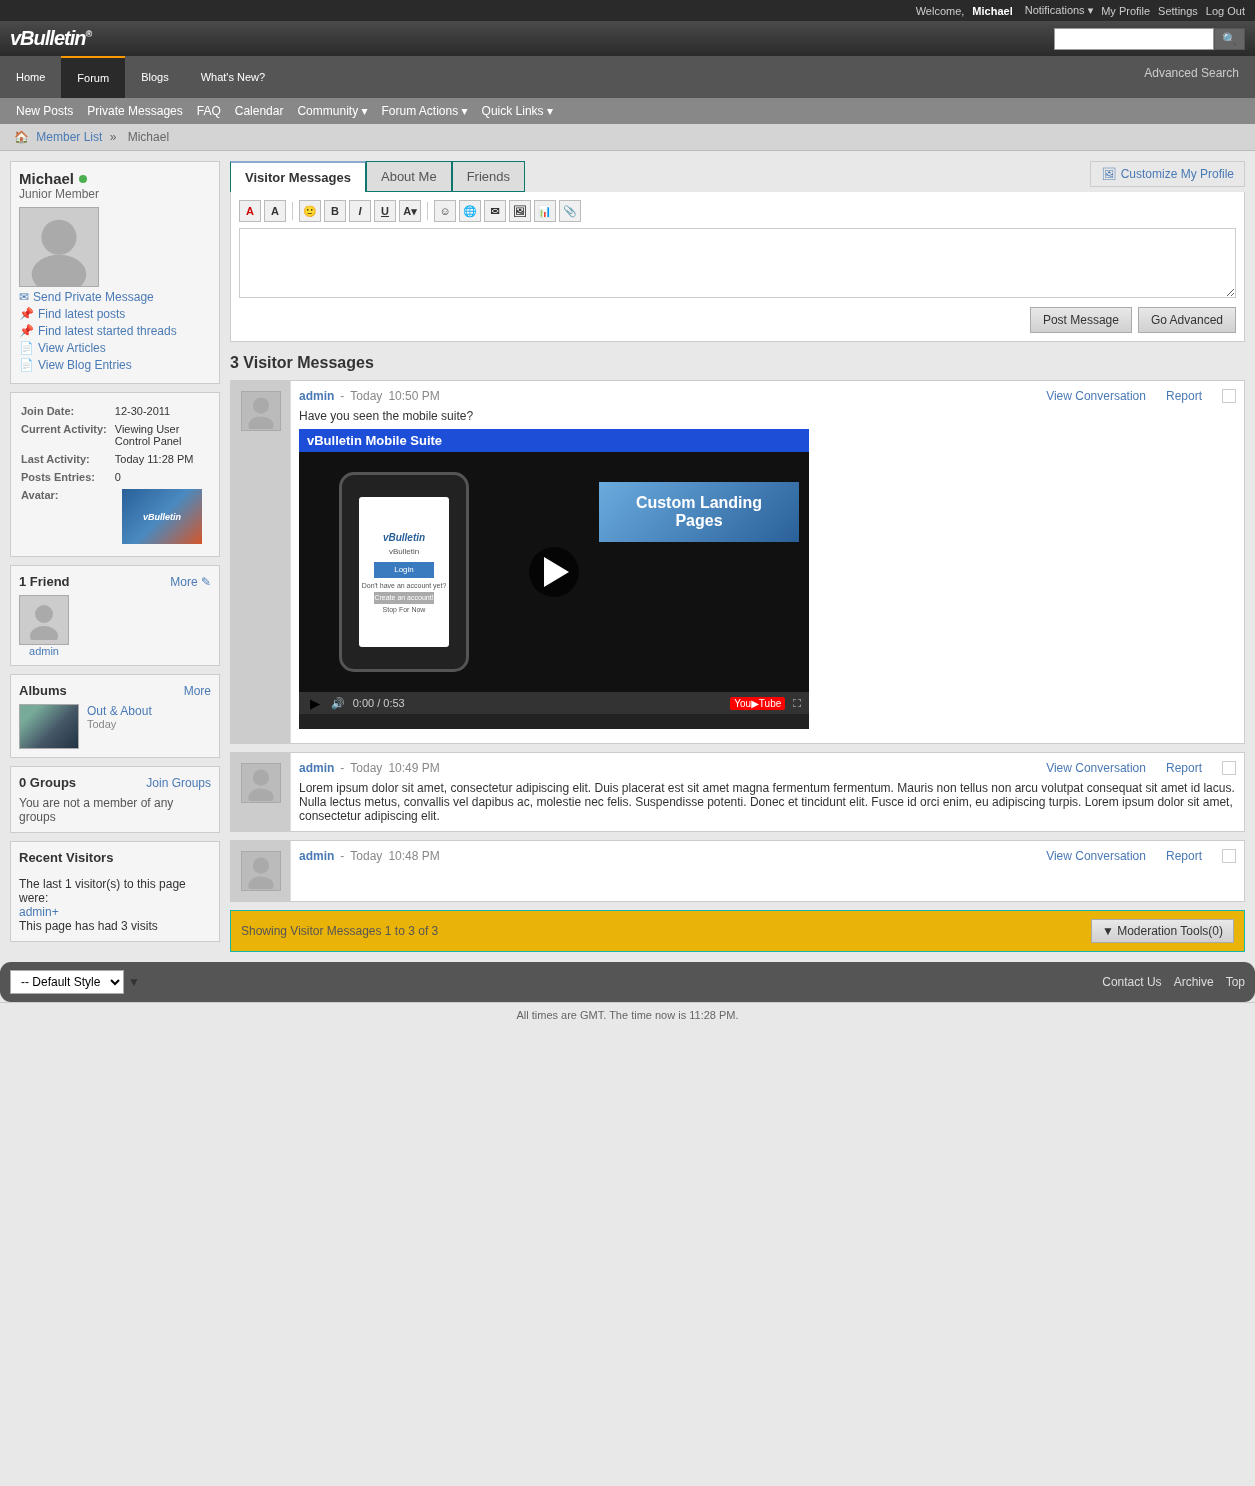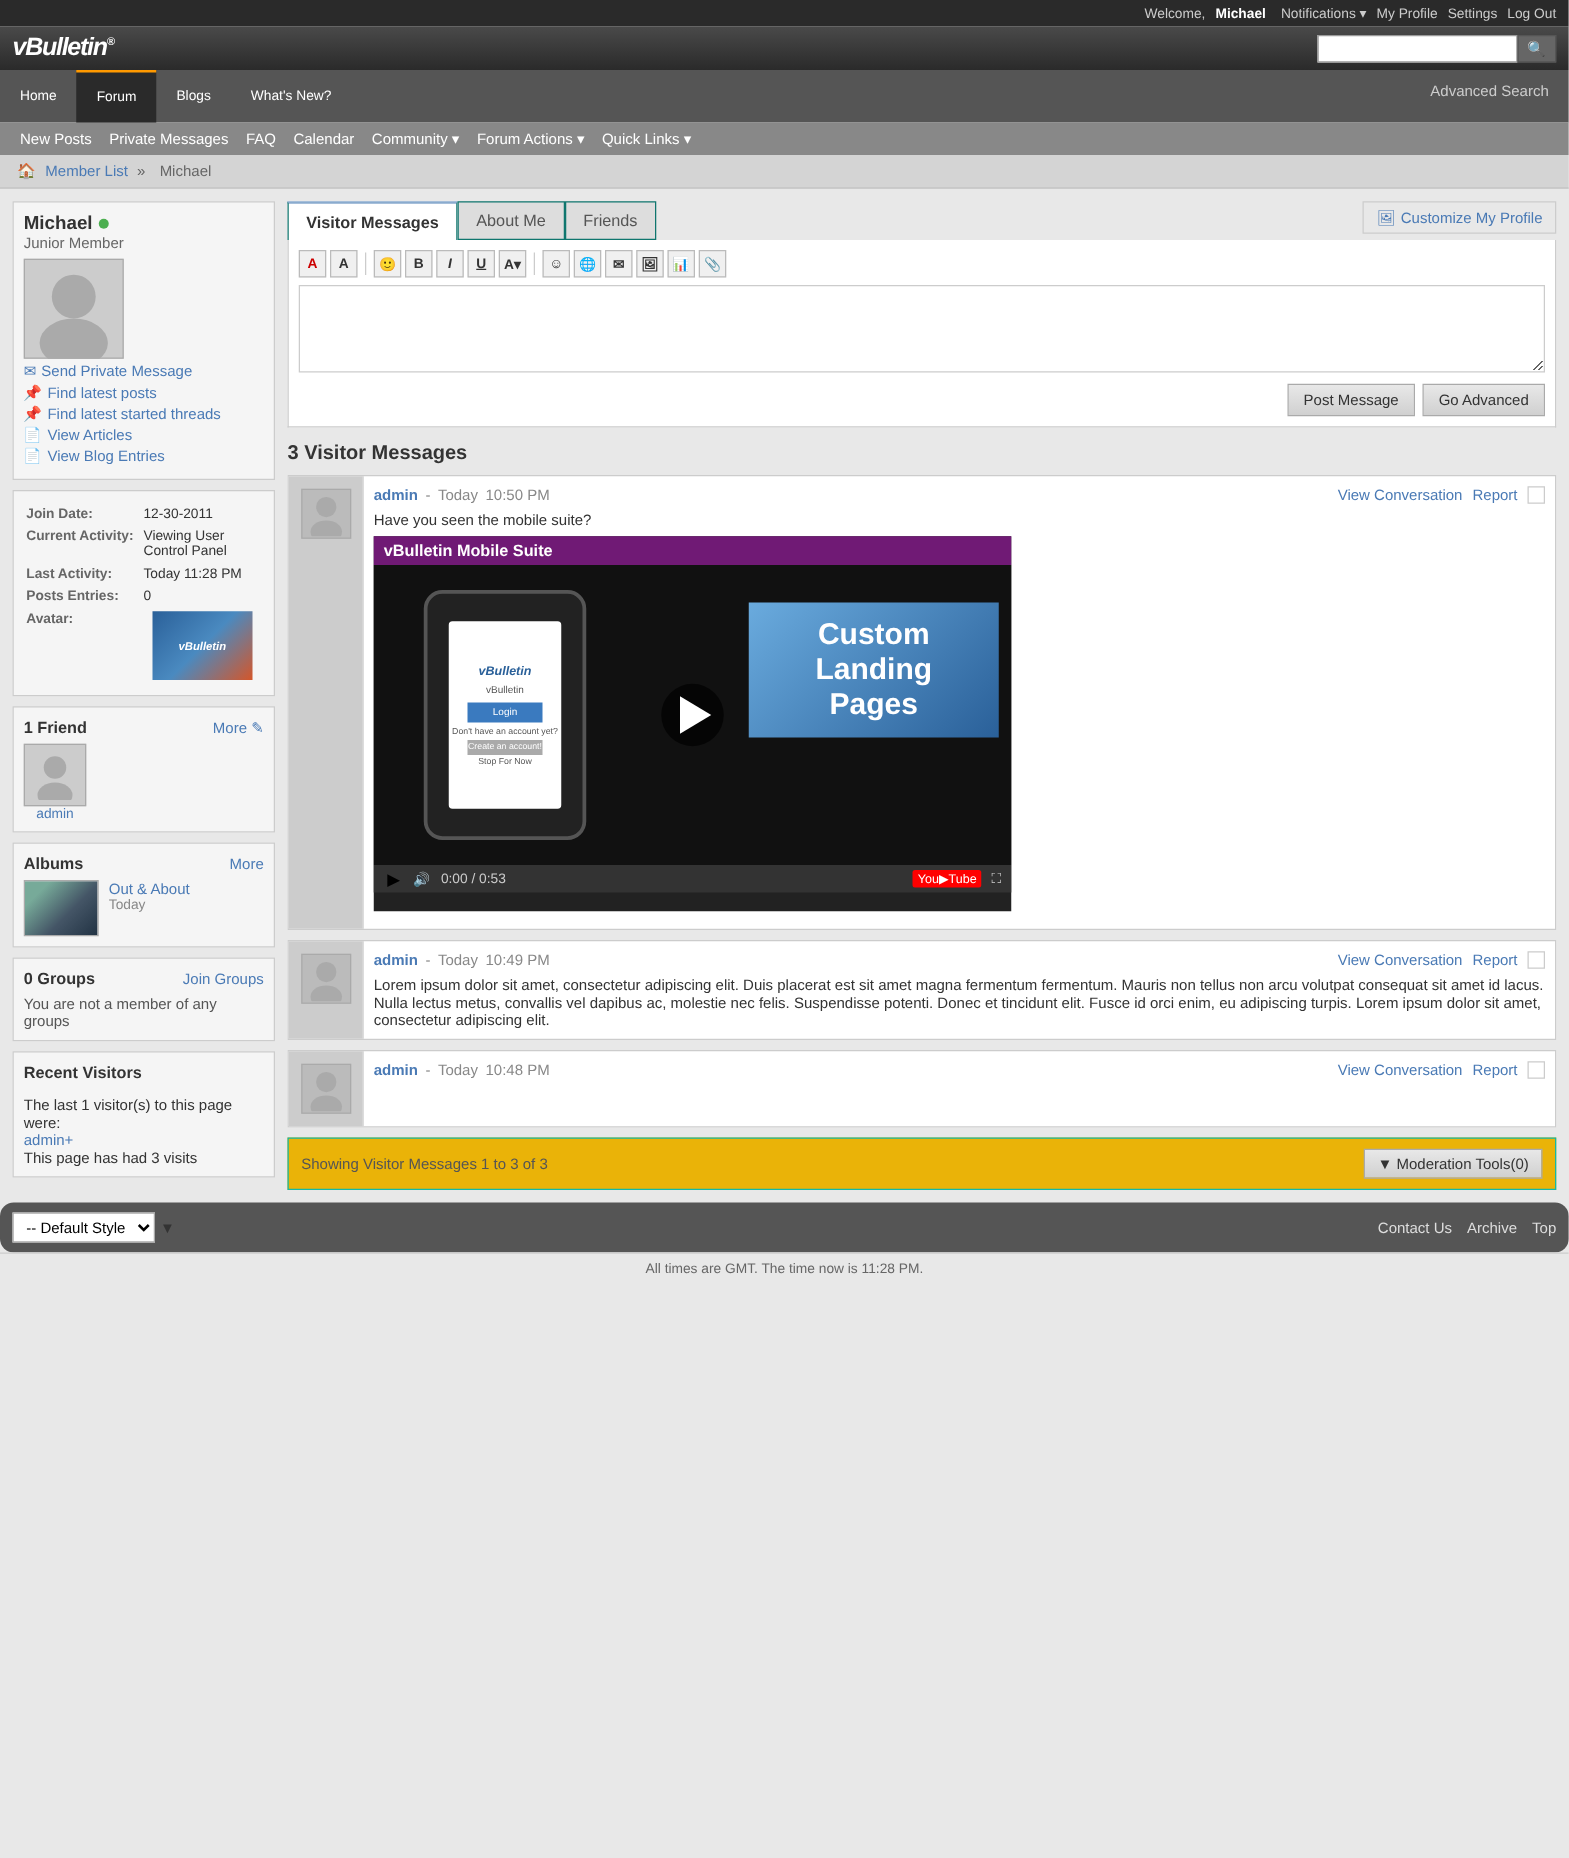--- a/index.html
+++ b/index.html
@@ -90,35 +90,35 @@
     .vm-section-title { font-size: 16px; font-weight: bold; color: #333; margin: 12px 0 8px 0; }
 
     .vm-message { background: #fff; border: 1px solid #ccc; margin-bottom: 8px; display: flex; gap: 0; }
     .vm-avatar { width: 60px; min-height: 60px; background: #ccc; display: flex; align-items: flex-start; justify-content: center; padding-top: 10px; flex-shrink: 0; border-right: 1px solid #ddd; }
     .vm-avatar-inner { width: 40px; height: 40px; background: #bbb; border: 1px solid #aaa; display: flex; align-items: center; justify-content: center; }
     .vm-body { flex: 1; padding: 8px; }
     .vm-header { display: flex; align-items: center; justify-content: space-between; margin-bottom: 6px; font-size: 12px; }
     .vm-meta { display: flex; gap: 6px; align-items: center; }
     .vm-author { color: #4a7ab5; font-weight: bold; text-decoration: none; }
     .vm-date { color: #888; }
-    .vm-actions { display: flex; gap: 8px; align-items: center; }
+    .vm-actions { display: flex; gap: 20px; align-items: center; }
     .vm-action-link { color: #4a7ab5; text-decoration: none; font-size: 12px; }
     .vm-report-icon { width: 14px; height: 14px; border: 1px solid #ccc; display: inline-block; }
     .vm-content { font-size: 12px; color: #333; }
 
     
     .video-embed { background: #222; width: 510px; max-width: 100%; height: 300px; position: relative; margin: 6px 0; }
-    .video-title-bar { background: #701a75; color: #fff; padding: 4px 8px; font-size: 13px; font-weight: bold; }
+    .video-title-bar { background: #1d4ed8; color: #fff; padding: 4px 8px; font-size: 13px; font-weight: bold; }
     .video-main { background: #111; height: 240px; display: flex; align-items: center; justify-content: center; position: relative; overflow: hidden; }
     .phone-image { width: 130px; height: 200px; background: #222; border: 3px solid #555; border-radius: 15px; display: flex; align-items: center; justify-content: center; position: absolute; left: 40px; }
     .phone-screen { width: 90px; height: 150px; background: #fff; border-radius: 3px; display: flex; flex-direction: column; align-items: center; justify-content: center; }
     .phone-logo { font-size: 11px; font-weight: bold; color: #2a6099; font-style: italic; }
     .play-btn-overlay { position: absolute; left: 50%; top: 50%; transform: translate(-50%, -50%); width: 50px; height: 50px; background: rgba(0,0,0,0.7); border-radius: 50%; display: flex; align-items: center; justify-content: center; }
     .play-triangle { width: 0; height: 0; border-top: 15px solid transparent; border-bottom: 15px solid transparent; border-left: 25px solid white; margin-left: 5px; }
-    .landing-banner { position: absolute; right: 10px; top: 30px; background: linear-gradient(135deg, #6aabde, #2a6099); color: #fff; padding: 12px 18px; font-size: 24px; font-weight: bold; width: 200px; text-align: center; }
+    .landing-banner { position: absolute; right: 10px; top: 30px; background: linear-gradient(135deg, #6aabde, #2a6099); color: #fff; padding: 12px 18px; font-size: 16px; font-weight: bold; width: 200px; text-align: center; }
     .video-controls { background: #333; padding: 3px 8px; display: flex; align-items: center; gap: 8px; font-size: 11px; color: #ccc; }
     .play-small { width: 16px; height: 16px; background: transparent; border: none; cursor: pointer; display: flex; align-items: center; justify-content: center; }
 
     
     .vm-footer { background: #eab308; border: 1px solid #14b8a6; padding: 8px 10px; display: flex; justify-content: space-between; align-items: center; margin-top: 4px; font-size: 12px; color: #555; }
     .mod-tools-btn { background: linear-gradient(to bottom, #e8e8e8, #d0d0d0); border: 1px solid #aaa; padding: 4px 10px; font-size: 12px; cursor: pointer; color: #333; }
 
     
     #page-footer { background: #555; padding: 8px 10px; display: flex; align-items: center; justify-content: space-between; border-radius: 11px; }
     .style-select { display: flex; align-items: center; gap: 4px; }

